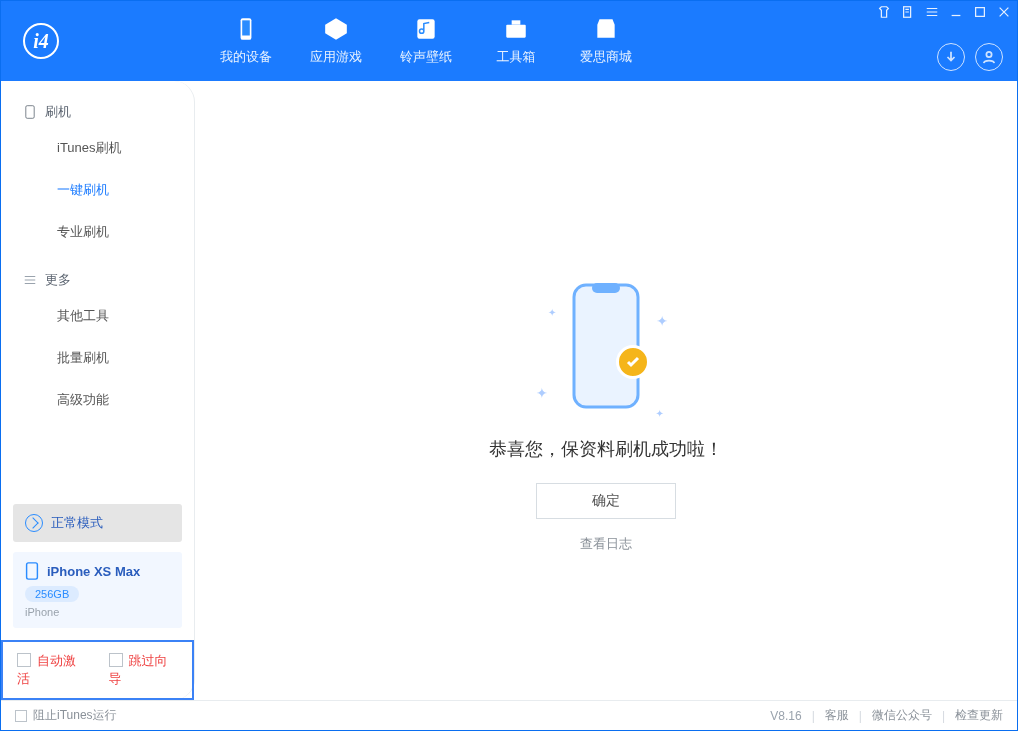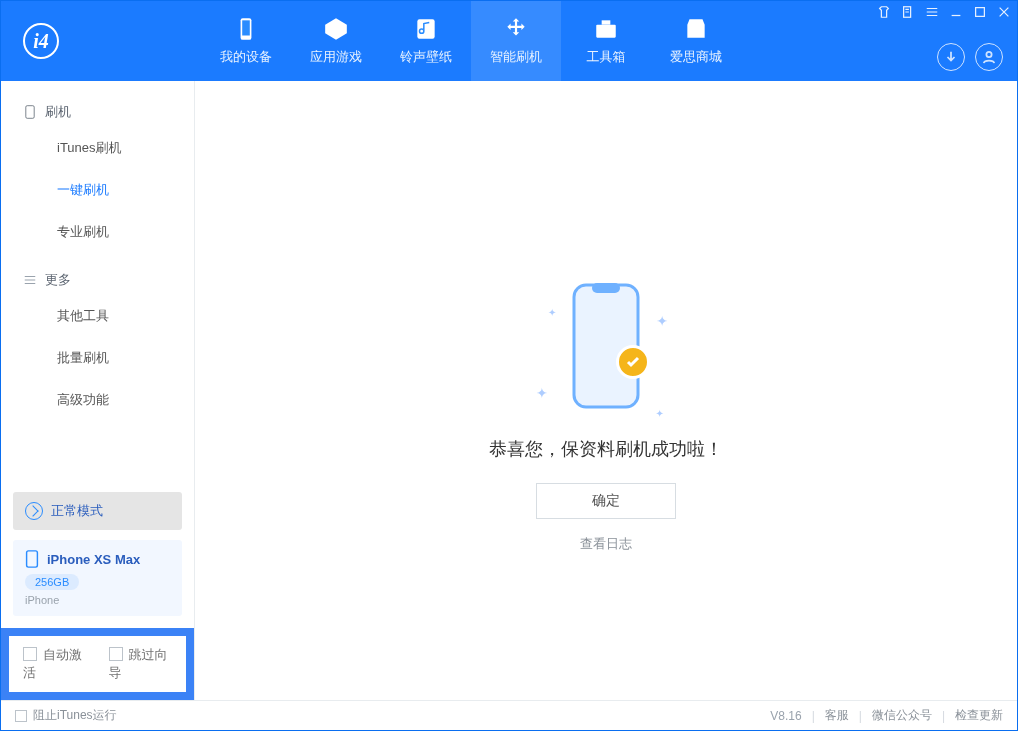--- a/index.html
+++ b/index.html
@@ -20,38 +20,38 @@
 .nav-btn { width: 90px; display: flex; flex-direction: column; align-items: center; justify-content: center; gap: 6px; color: #e8f2ff; font-size: 13px; cursor: pointer; position: relative; }
 .nav-btn.active { background: rgba(255,255,255,0.12); }
 .nav-btn svg { width: 28px; height: 26px; fill: #fff; }
 
 .header-right { display: flex; align-items: flex-end; padding: 0 14px 10px 0; gap: 10px; }
 .hcircle { width: 28px; height: 28px; border: 1.8px solid #cfe3ff; border-radius: 50%; display: flex; align-items: center; justify-content: center; cursor: pointer; }
 .hcircle svg { width: 14px; height: 14px; stroke: #cfe3ff; fill: none; stroke-width: 2; }
 
 
 .body { flex: 1; display: flex; min-height: 0; }
-.sidebar { width: 194px; border-right: 1px solid #e8ecef; display: flex; flex-direction: column; font-size: 13px; color: #444; }
+.sidebar { width: 194px; border-right: 1px solid #e8ecef; display: flex; flex-direction: column; font-size: 13px; color: #444; border-radius: 21px; }
 .side-scroll { flex: 1; overflow: auto; padding-top: 14px; }
 .side-group { padding: 8px 0 6px 22px; color: #5b6470; font-size: 13px; display: flex; align-items: center; gap: 8px; }
 .side-group svg { width: 14px; height: 14px; }
 .side-item { padding: 12px 0 12px 56px; color: #555; cursor: pointer; }
 .side-item.active { color: #1b7bff; }
 
 .side-status { margin: 10px 12px 0 12px; background: #e5e5e5; border-radius: 3px; padding: 10px 12px; display: flex; align-items: center; gap: 8px; color: #2a5dbd; font-size: 13px; }
 .side-status .sicon { width: 18px; height: 18px; border: 1.6px solid #2a8cff; border-radius: 50%; display: inline-flex; align-items: center; justify-content: center; }
 .side-status .sicon::after { content: ""; width: 7px; height: 7px; border: 1.6px solid #2a8cff; border-left: none; border-bottom: none; transform: rotate(45deg); margin-left: -2px; }
 
 .side-device { margin: 10px 12px 0 12px; background: #f2f7ff; border-radius: 3px; padding: 10px 12px; }
 .dev-row1 { display: flex; align-items: center; gap: 8px; color: #2a5dbd; font-weight: 600; font-size: 13px; }
 .dev-row1 svg { width: 14px; height: 18px; fill: none; stroke: #2a8cff; stroke-width: 1.6; }
 .dev-badge { display: inline-block; margin-top: 6px; padding: 2px 10px; border-radius: 10px; background: #dcebff; color: #2a8cff; font-size: 11px; }
 .dev-sub { margin-top: 4px; color: #9aa3ad; font-size: 11px; }
 
-.highlight-box { margin: 12px 0 0 0; padding: 10px 14px; border: 8px solid #3b82f6; display: flex; align-items: center; gap: 22px; color: #737373; font-size: 13px; }
+.highlight-box { margin: 12px 0 0 0; padding: 10px 14px; border: 2px solid #3b82f6; display: flex; align-items: center; gap: 22px; color: #ef4444; font-size: 13px; }
 .hb-check { width: 14px; height: 14px; border: 1px solid #bcc3ca; display: inline-block; margin-right: 6px; vertical-align: -2px; }
 
 
 .main { flex: 1; display: flex; flex-direction: column; align-items: center; justify-content: flex-start; padding-top: 200px; color: #444; }
 .phone-art { position: relative; width: 220px; height: 140px; }
 .phone-svg { display: block; margin: 0 auto; }
 .spark { position: absolute; color: #aecdff; font-size: 14px; }
 .spark.s1 { left: 52px; top: 26px; font-size: 10px; }
 .spark.s2 { right: 48px; top: 32px; font-size: 14px; }
 .spark.s3 { left: 40px; bottom: 20px; font-size: 14px; }
@@ -127,26 +127,20 @@
           </svg>
         <span>应用游戏</span>
       </div>
       <div class="nav-btn">
         <svg viewBox="0 0 24 24">
             <rect x="4" y="3" width="16" height="18" rx="2" fill="#fff"></rect>
             <path d="M10 7v7a2 2 0 11-2-2 2 2 0 012 2V7l5-1" stroke="#2a8cff" stroke-width="1.4" fill="none"></path>
           </svg>
         <span>铃声壁纸</span>
       </div>
-      <div class="nav-btn active">
-        <svg viewBox="0 0 24 24">
-            <path d="M12 2l3 3-2 0 0 4 4 0 0-2 3 3-3 3 0-2-4 0 0 4 2 0-3 3-3-3 2 0 0-4-4 0 0 2-3-3 3-3 0 2 4 0 0-4-2 0z" fill="#fff"></path>
-          </svg>
-        <span>智能刷机</span>
-      </div>
       <div class="nav-btn">
         <svg viewBox="0 0 24 24">
             <rect x="3" y="8" width="18" height="12" rx="1" fill="#fff"></rect>
             <rect x="8" y="4" width="8" height="4" fill="#fff"></rect>
           </svg>
         <span>工具箱</span>
       </div>
       <div class="nav-btn">
         <svg viewBox="0 0 24 24">
             <path d="M4 8l2-5h12l2 5v12H4z" fill="#fff"></path>

